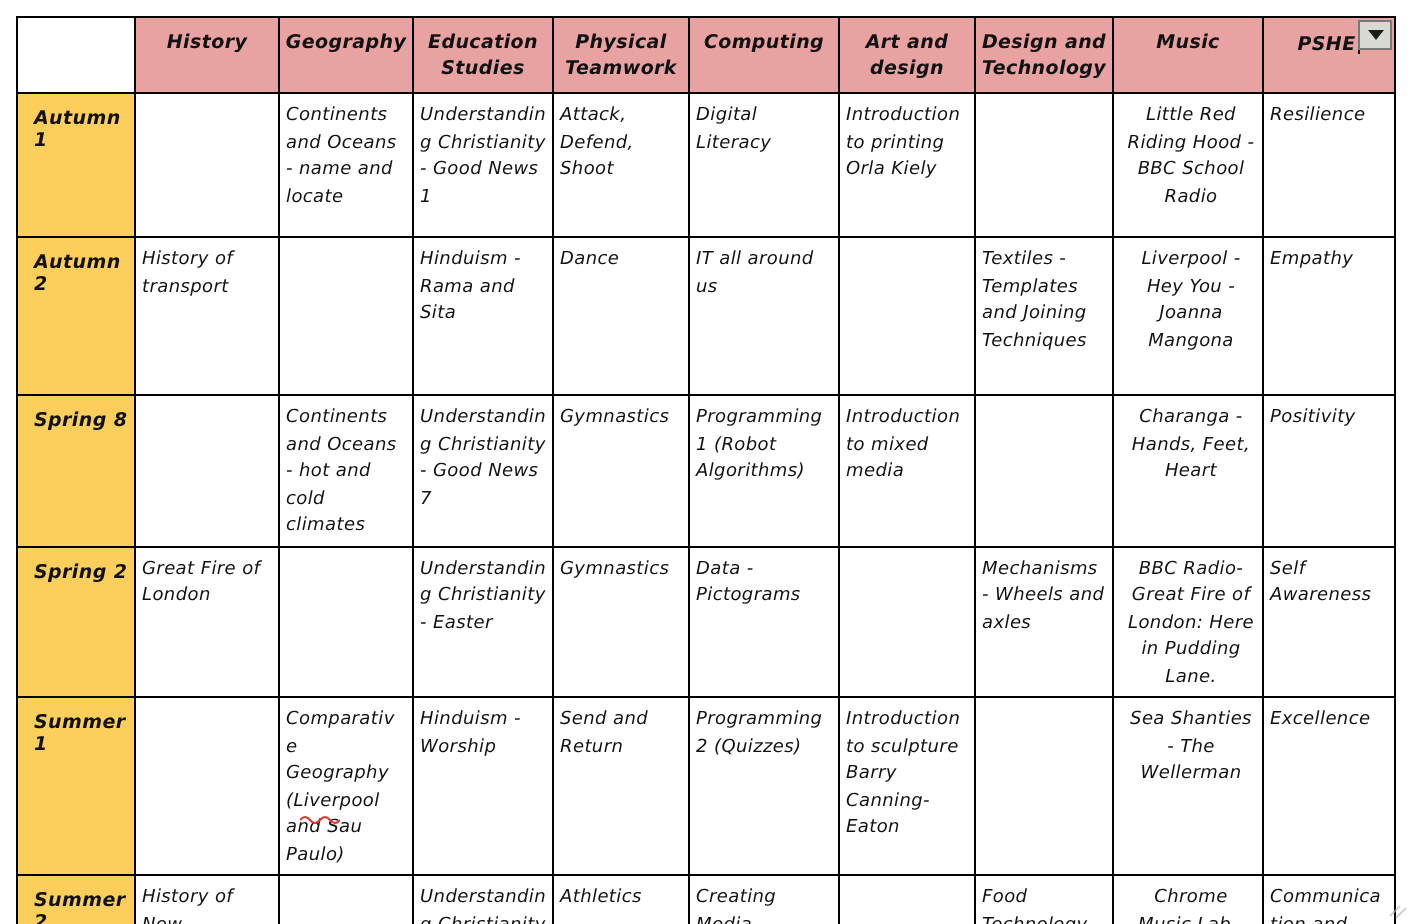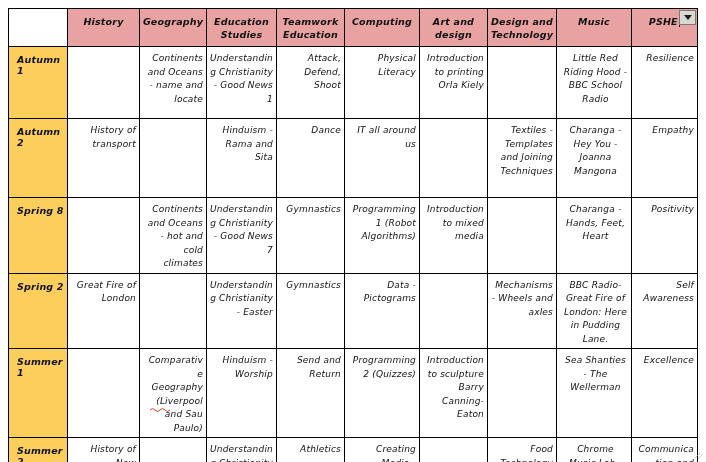--- a/index.html
+++ b/index.html
@@ -55,21 +55,21 @@
     vertical-align:top;
     padding:7px 2px 0 8px;
     letter-spacing:.2px;
   }
   tbody td{
     position:relative;
     background:#ffffff;
     font-size:9px;
     line-height:13.5px;
     letter-spacing:.2px;
-    text-align:right;
+    text-align:left;
     vertical-align:top;
     padding:5px 3px 2px 3px;
     overflow-wrap:break-word;
     word-break:break-word;
   }
   tbody td.music-col{
     text-align:center;
     padding-left:6px;
   }
   .caret{
@@ -124,56 +124,56 @@
         <col style="width:69px">
         <col style="width:75px">
         <col style="width:66px">
     </colgroup>
     <thead>
       <tr>
         <th class="corner"></th>
         <th>History</th>
         <th>Geography</th>
         <th>Education Studies</th>
-        <th>Teamwork Education</th>
+        <th>Physical Teamwork</th>
         <th>Computing</th>
         <th>Art and design</th>
         <th>Design and Technology</th>
         <th>Music</th>
         <th class="pshe">
           <span>PSHE</span><span class="caret"></span>
           <span class="dropdown-btn">
             <span class="dd-triangle"></span>
           </span>
         </th>
       </tr>
     </thead>
     <tbody id="tbody">
         <tr>
           <th class="rowlabel">Autumn 1</th>
           <td><span></span></td>
           <td><span>Continents and Oceans - name and locate</span></td>
           <td><span>Understanding Christianity - Good News 1</span></td>
           <td><span>Attack, Defend, Shoot</span></td>
-          <td><span>Physical Literacy</span></td>
+          <td><span>Digital Literacy</span></td>
           <td><span>Introduction to printing Orla Kiely</span></td>
           <td><span></span></td>
           <td class="music-col"><span>Little Red Riding Hood - BBC School Radio</span></td>
           <td><span>Resilience</span></td>
         </tr>
         <tr>
           <th class="rowlabel">Autumn 2</th>
           <td><span>History of transport</span></td>
           <td><span></span></td>
           <td><span>Hinduism - Rama and Sita</span></td>
           <td><span>Dance</span></td>
           <td><span>IT all around us</span></td>
           <td><span></span></td>
           <td><span>Textiles - Templates and Joining Techniques</span></td>
-          <td class="music-col"><span>Charanga - Hey You - Joanna Mangona</span></td>
+          <td class="music-col"><span>Liverpool - Hey You - Joanna Mangona</span></td>
           <td><span>Empathy</span></td>
         </tr>
         <tr>
           <th class="rowlabel">Spring 8</th>
           <td><span></span></td>
           <td><span>Continents and Oceans - hot and cold climates</span></td>
           <td><span>Understanding Christianity - Good News 7</span></td>
           <td><span>Gymnastics</span></td>
           <td><span>Programming 1 (Robot Algorithms)</span></td>
           <td><span>Introduction to mixed media</span></td>

